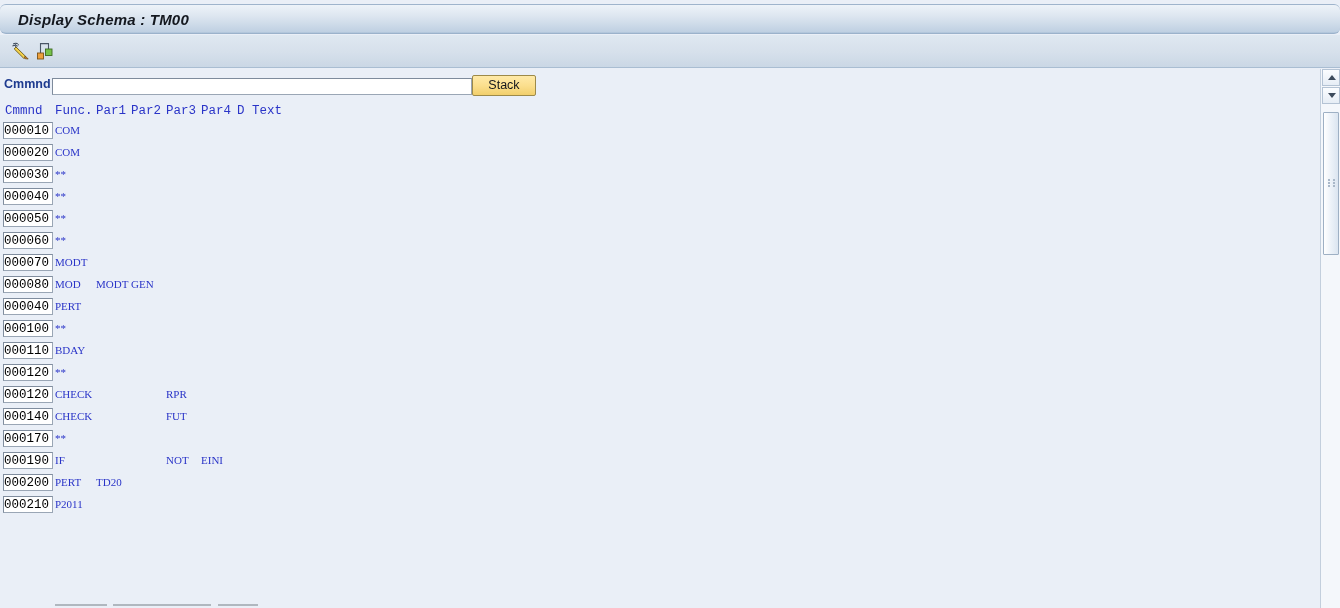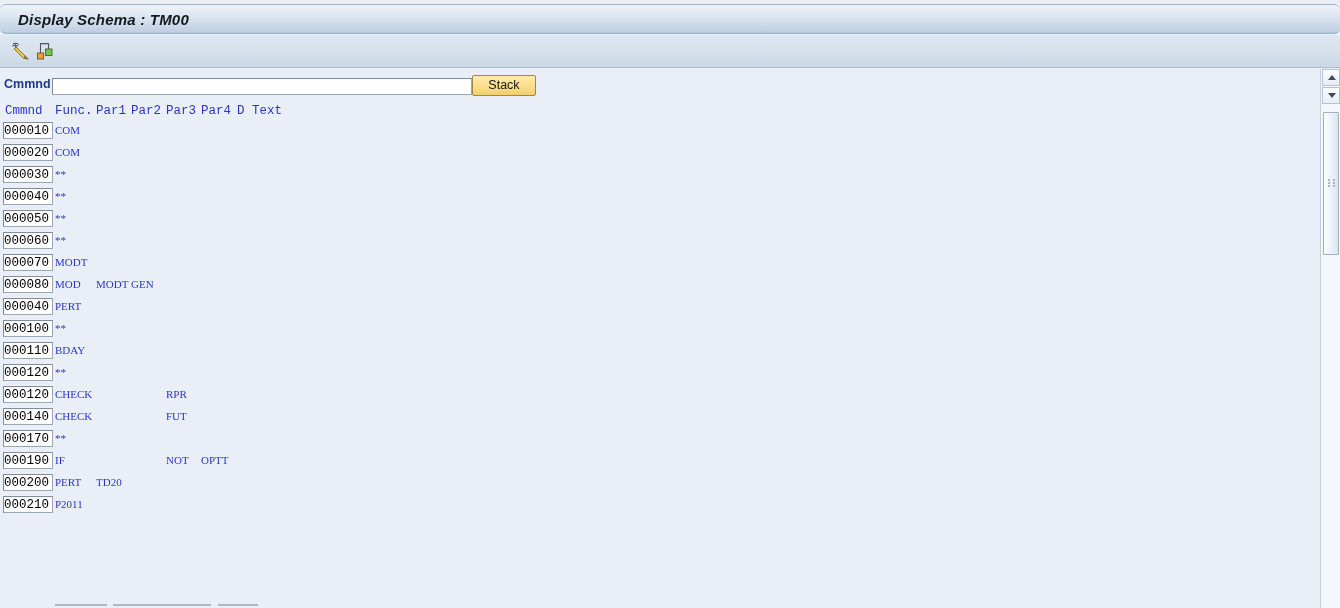--- a/index.html
+++ b/index.html
@@ -389,21 +389,21 @@
         <div class="cell c-par3">FUT</div>
       </div>
       <div class="row">
         <div class="lineno">000170</div>
         <div class="cell c-func">**</div>
       </div>
       <div class="row">
         <div class="lineno">000190</div>
         <div class="cell c-func">IF</div>
         <div class="cell c-par3">NOT</div>
-        <div class="cell c-par4">OPTT</div>
+        <div class="cell c-par4">EINI</div>
       </div>
       <div class="row">
         <div class="lineno">000200</div>
         <div class="cell c-func">PERT</div>
         <div class="cell c-par1">TD20</div>
       </div>
       <div class="row">
         <div class="lineno">000210</div>
         <div class="cell c-func">P2011</div>
       </div>

